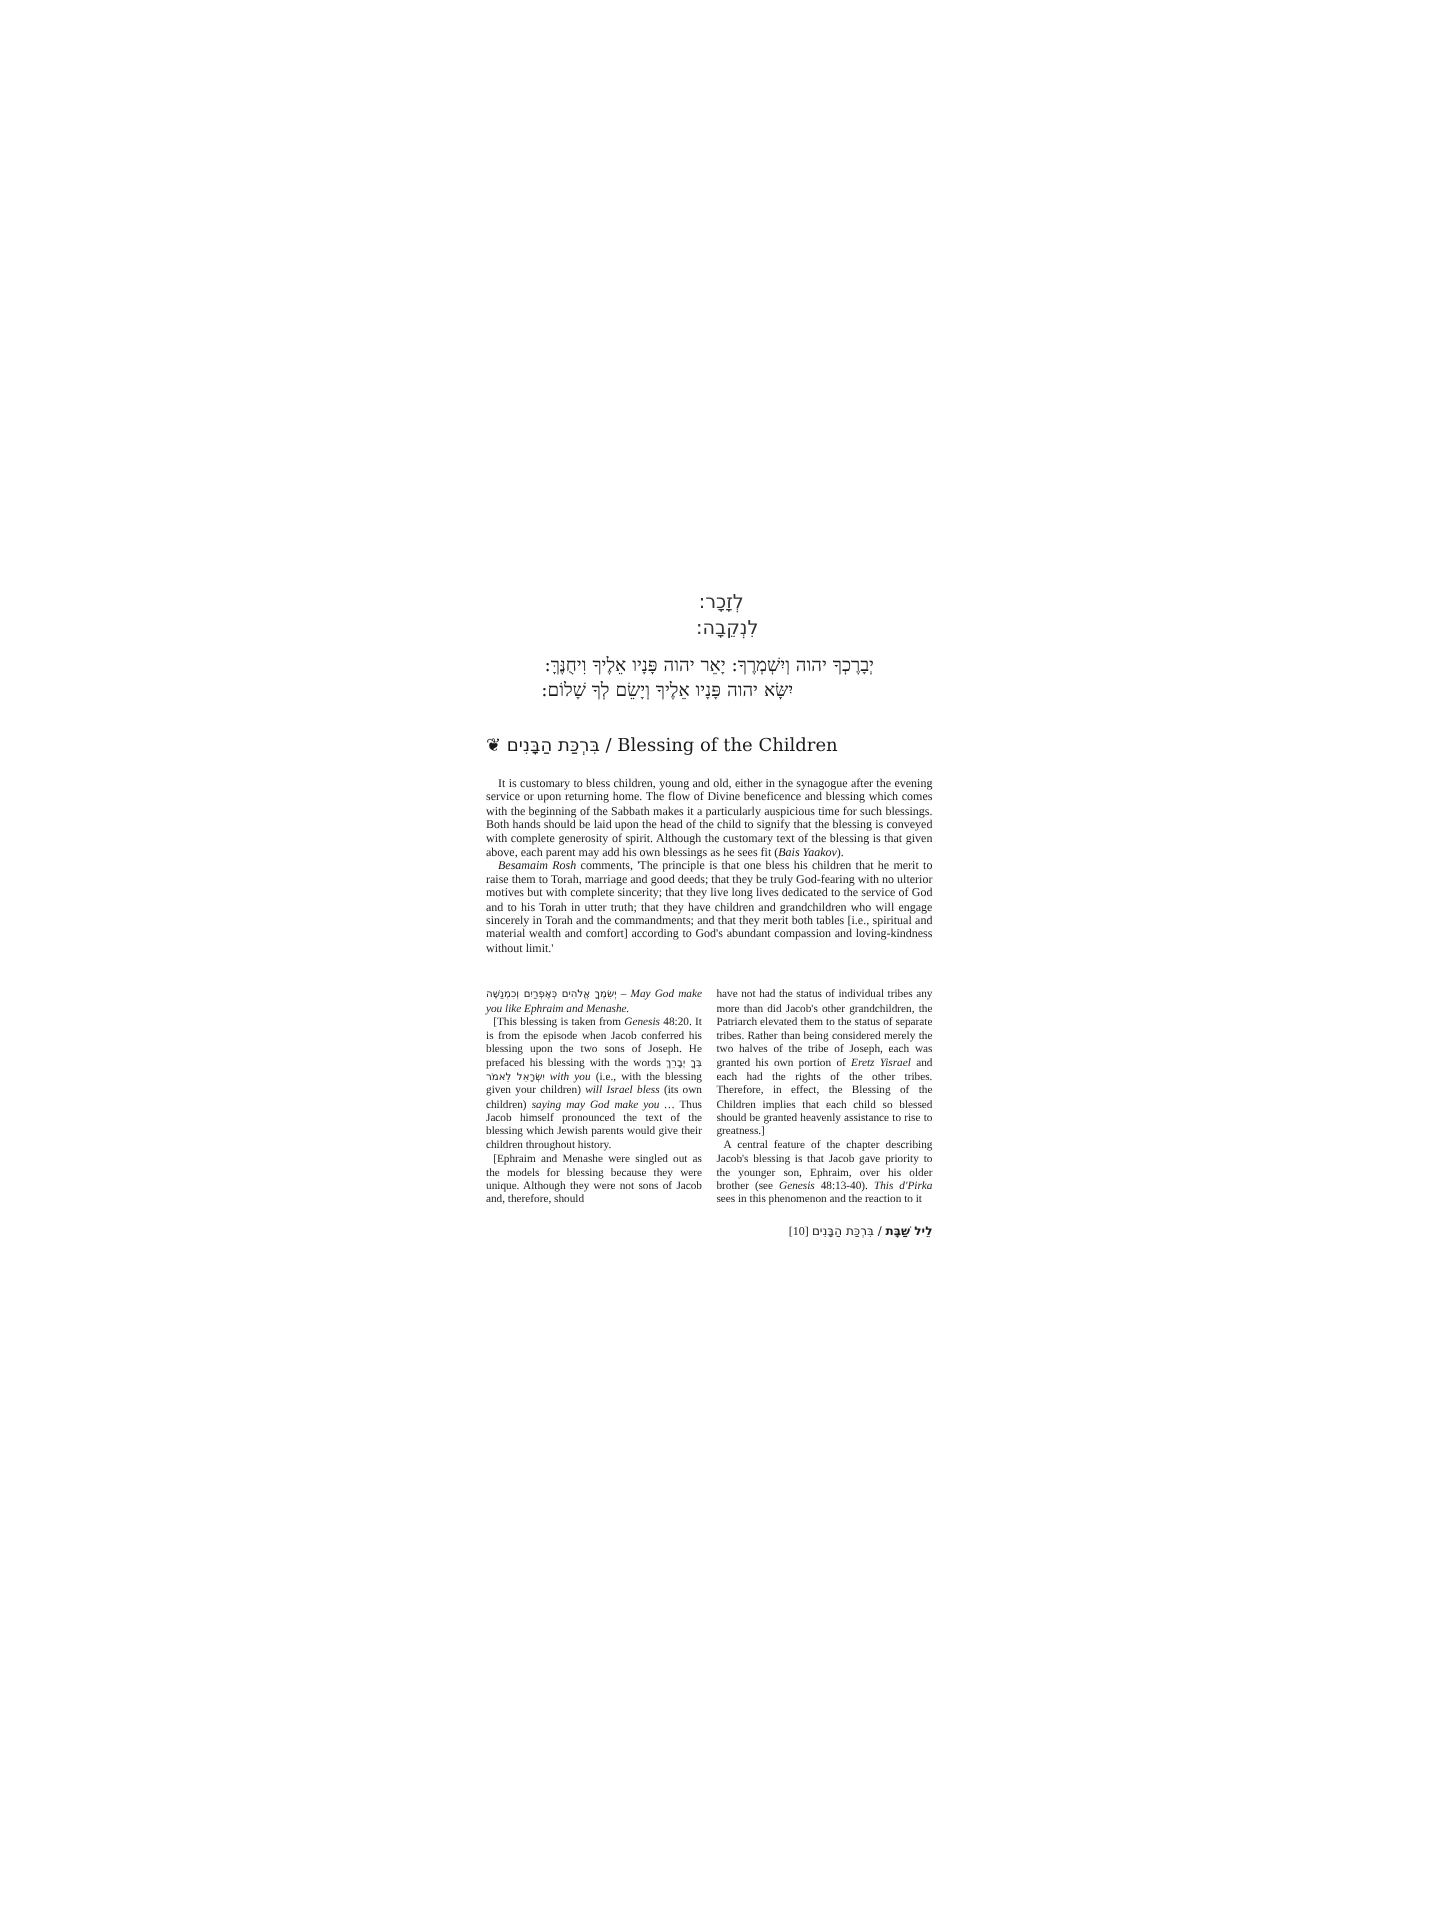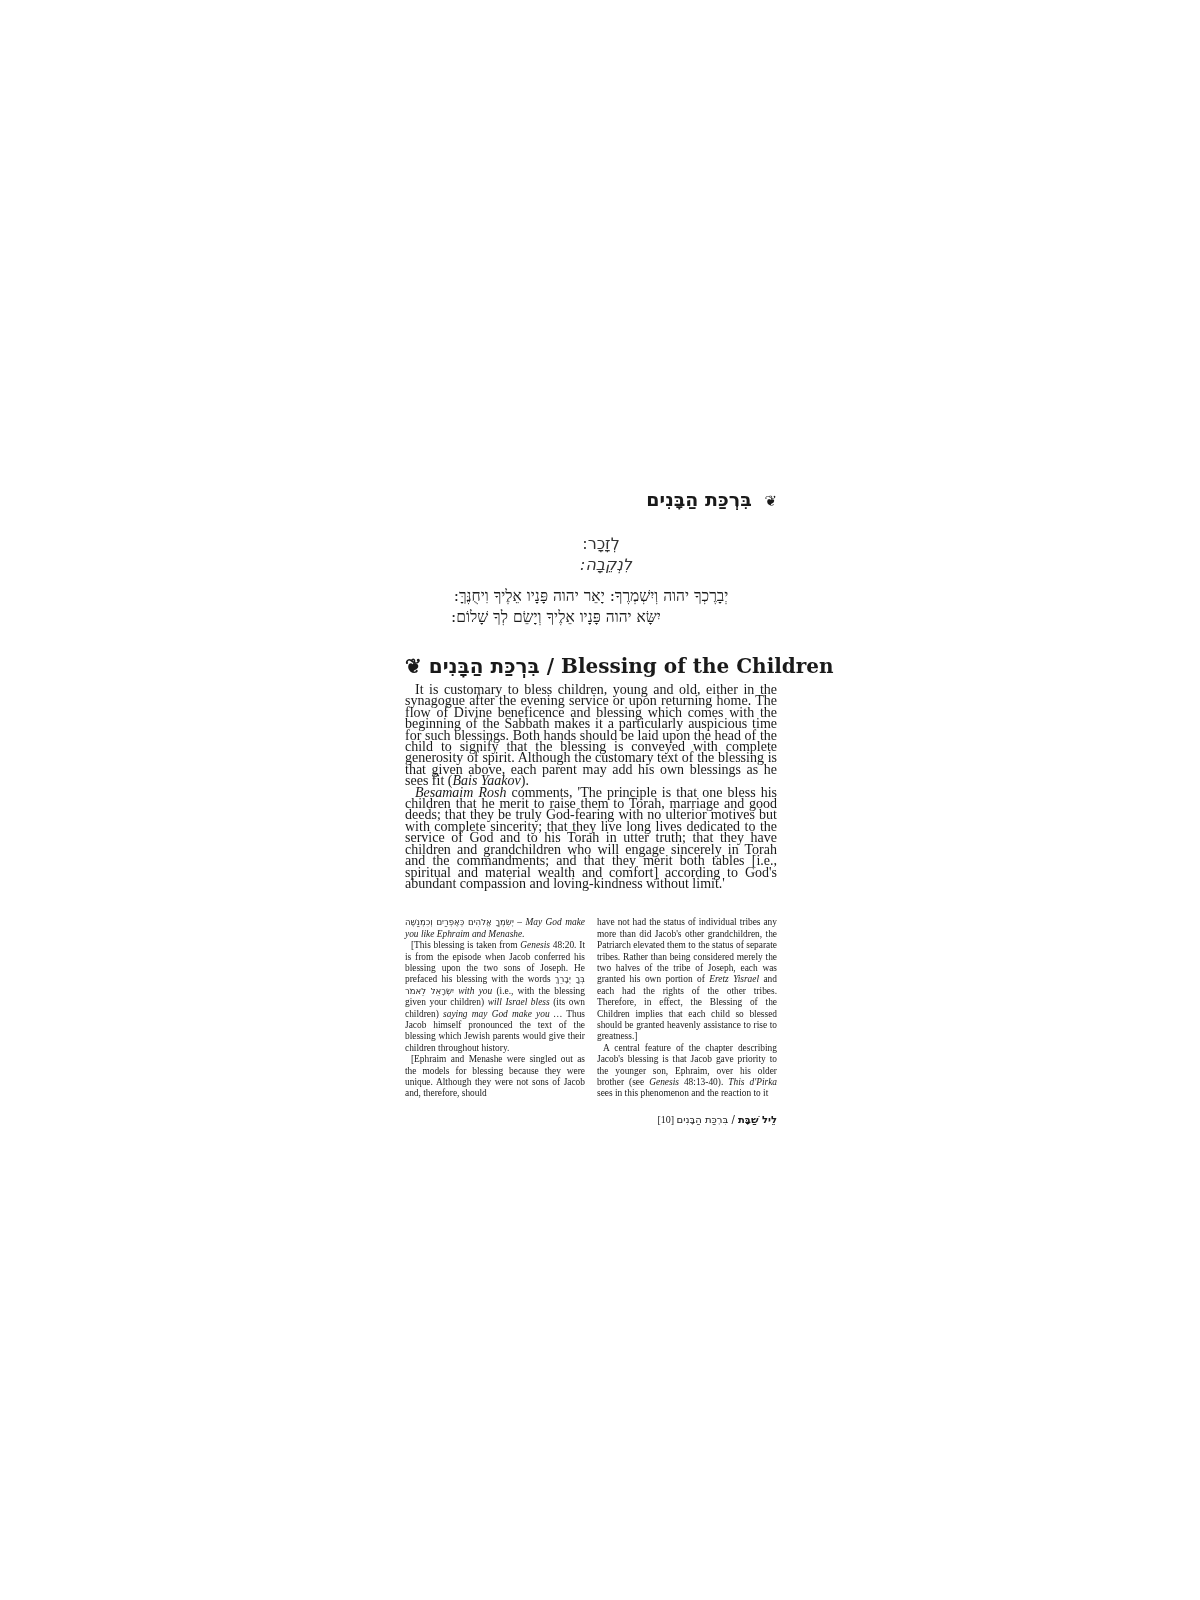--- a/index.html
+++ b/index.html
@@ -4,55 +4,51 @@
 <style>
   html, body { margin: 0; padding: 0; background: #ffffff; }
   body { width: 1200px; height: 1600px; position: relative; overflow: hidden; color: #1a1a1a; }
   .page { position: absolute; left: 405px; top: 470px; width: 372px; font-family: "Liberation Serif", "DejaVu Serif", serif; }
 
   .top-title { text-align: right; font-family: "DejaVu Sans", sans-serif; font-weight: bold; font-size: 19px; direction: rtl; margin-top: 16px; height: 26px; line-height: 26px; }
   .ornament { font-size: 15px; font-weight: normal; margin-left: 6px; }
 
   .label-heb { text-align: center; direction: rtl; font-family: "DejaVu Sans", sans-serif; font-size: 16px; color: #333; }
   .label-male { margin-top: 22px; padding-left: 20px; }
-  .label-female { margin-top: 2px; padding-left: 30px; font-style: italic; }
+  .label-female { margin-top: 2px; padding-left: 30px; }
   .heb-line { text-align: center; direction: rtl; font-family: "DejaVu Serif", serif; font-size: 15.5px; line-height: 22px; }
   .heb-line.l1 { padding-left: 30px; }
   .heb-line.l2 { padding-left: 20px; }
   .priestly { margin-top: 12px; }
   .priestly .heb-line { line-height: 21px; }
   .priestly .p2 { padding-right: 70px; }
 
-  .section-head { margin-top: 26px; font-size: 20px; font-weight: bold; font-family: "DejaVu Serif", serif; white-space: nowrap; }
+  .section-head { margin-top: 26px; font-size: 15px; font-weight: normal; font-family: "DejaVu Serif", serif; white-space: nowrap; }
   .section-head .heb { font-family: "DejaVu Sans", sans-serif; }
 
-  .intro { margin-top: 6px; font-size: 14px; line-height: 11.4px; text-align: justify; }
+  .intro { margin-top: 18px; font-size: 10px; line-height: 11.4px; text-align: justify; }
   .intro p { margin: 0; text-indent: 10px; }
 
   .columns { margin-top: 28px; display: flex; justify-content: space-between; font-size: 9.4px; line-height: 11.4px; }
   .col { width: 180px; text-align: justify; }
   .col p { margin: 0; }
   .col p.ind { text-indent: 6px; }
   .hebin { font-family: "DejaVu Sans", sans-serif; font-size: 8.5px; }
   i { font-style: italic; }
 
   .footer { margin-top: 14px; text-align: right; font-size: 10px; }
   .footer .heb { font-family: "DejaVu Sans", sans-serif; direction: rtl; unicode-bidi: embed; }
   .footer .heb b { font-weight: bold; }
   .footer .pgnum { margin-left: 14px; }
 </style>
 </head>
 <body>
 
 <div class="page">
 
-  <div class="top-title">
-    <span class="ornament">❦</span>
-    <span>בִּרְכַּת הַבָּנִים</span>
-  </div>
 
   <div class="label-heb label-male">לְזָכָר:</div>
   <div class="label-heb label-female">לִנְקֵבָה:</div>
 
   <div class="priestly">
     <div class="heb-line p1">יְבָרֶכְךָ יהוה וְיִשְׁמְרֶךָ: יָאֵר יהוה פָּנָיו אֵלֶיךָ וִיחֻנֶּךָּ:</div>
     <div class="heb-line p2">יִשָּׂא יהוה פָּנָיו אֵלֶיךָ וְיָשֵׂם לְךָ שָׁלוֹם:</div>
   </div>
 
   <div class="section-head">

